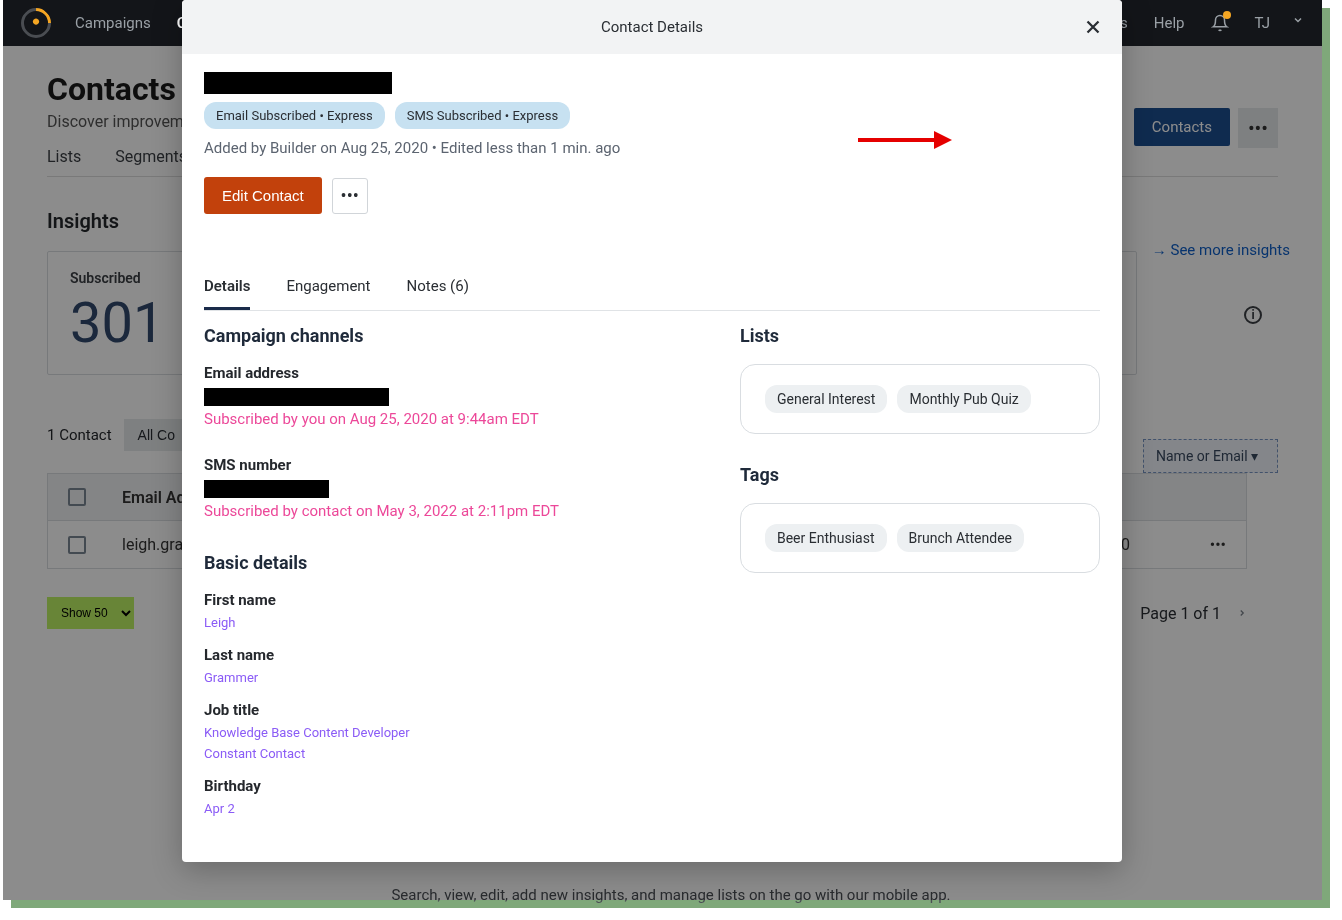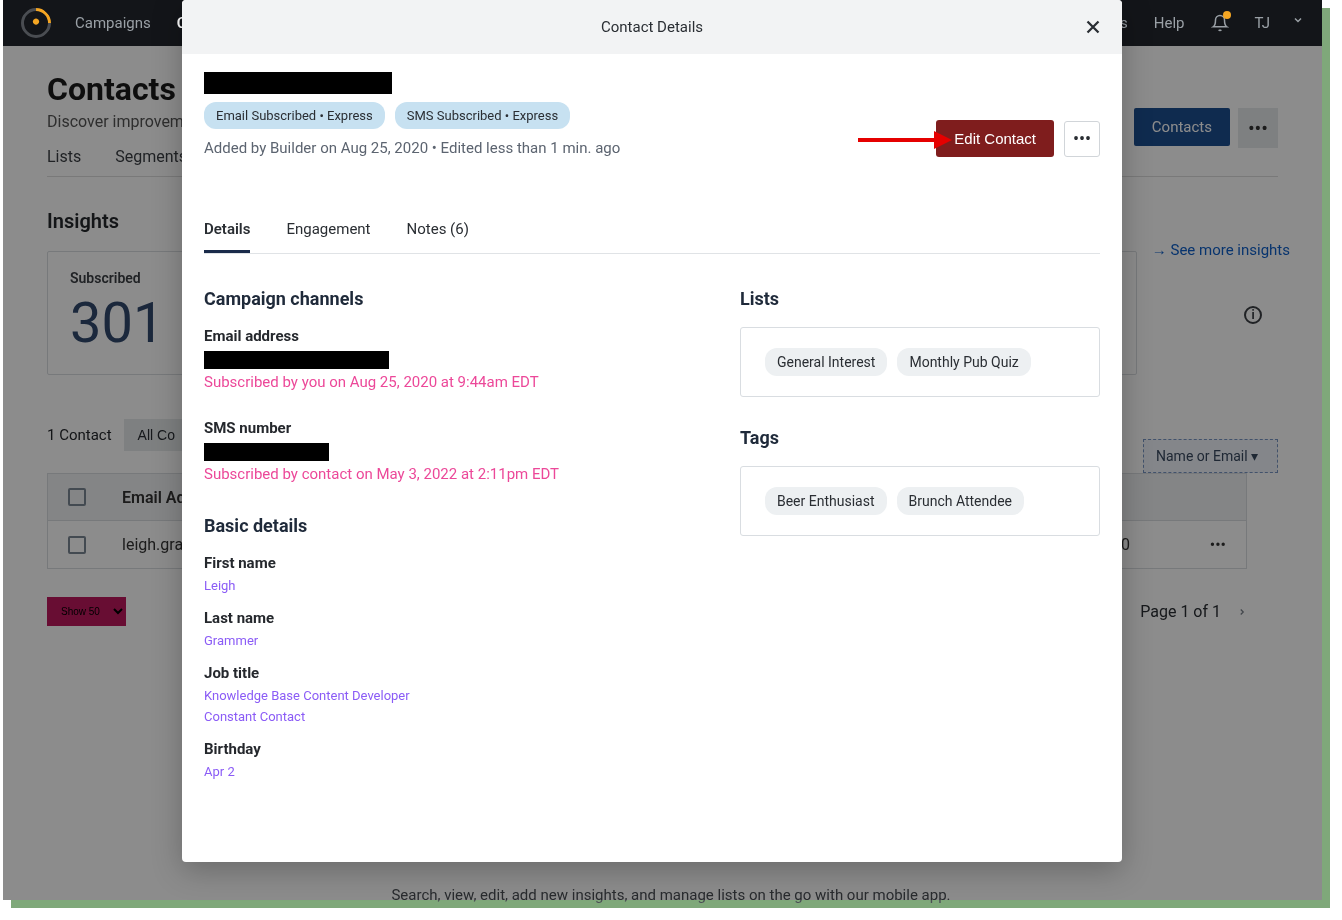--- a/index.html
+++ b/index.html
@@ -72,21 +72,21 @@
 .insight-card { border: 1px solid #d9dde1; padding: 18px 22px; width: 1090px; border-radius: 2px; }
 .insight-card .label { font-size: 14px; color: #3b3f44; font-weight: 600; }
 .insight-card .big { font-size: 56px; color: #324a6d; font-weight: 400; margin-top: 4px; }
 .filter-row { display: flex; align-items: center; gap: 12px; margin-top: 44px; }
 .filter-row .count { font-size: 15px; color: #25282d; }
 .dropdown-btn { background: #e6e9ec; padding: 8px 14px; font-size: 14px; color: #2a2e33; border: none; }
 .contacts-table-head { margin-top: 22px; display: flex; align-items: center; background: #f1f2f4; height: 48px; padding: 0 20px; gap: 36px; width: 1200px; border: 1px solid #d9dde1; }
 .contacts-table-row { display: flex; align-items: center; border: 1px solid #d9dde1; border-top: none; height: 48px; padding: 0 20px; gap: 36px; width: 1200px; }
 .checkbox-sq { width: 18px; height: 18px; border: 2px solid #7b8794; border-radius: 2px; }
 .pager-row { display: flex; align-items: center; margin-top: 28px; width: 1200px; color: #2a2e33; }
-.pager-select { background: #be185d; padding: 8px 10px; font-size: 10px; border: none; }
+.pager-select { background: #bef264; padding: 8px 10px; font-size: 12px; border: none; }
 .page-n { margin-left: auto; display: flex; align-items: center; gap: 16px; }
 .footer-banner { position: absolute; bottom: 16px; left: 0; right: 0; text-align: center; color: #4b4f55; font-size: 15px; }
 .more-insights { position: absolute; right: 32px; top: 195px; color: #1060c9; font-size: 15px; }
 .info-circ { position: absolute; right: 60px; top: 260px; width: 18px; height: 18px; border: 2px solid #3b3f44; border-radius: 50%; display: flex; align-items: center; justify-content: center; font-size: 12px; font-weight: bold; color: #3b3f44; }
 .add-contacts-btn { position: absolute; right: 92px; top: 62px; background: #1d4f91; color: #fff; padding: 10px 18px; font-size: 15px; border-radius: 2px; }
 .more-sq { position: absolute; right: 44px; top: 62px; background: #e6e9ec; width: 40px; height: 40px; display: flex; align-items: center; justify-content: center; font-size: 20px; }
 .search-field-bg { position: absolute; right: 44px; top: 393px; border: 1px dashed #7896c4; padding: 8px 12px; color: #394960; font-size: 14px; width: 135px; background: #f1f5fc; }
 
 .modal {
   position: absolute;
@@ -118,43 +118,43 @@
   cursor: pointer;
 }
 .modal-header .close svg { width: 22px; height: 22px; }
 .modal-body {
   flex: 1;
   overflow-y: auto;
   padding: 18px 22px 30px;
   color: #2a2e33;
   position: relative;
 }
-.modal-top { display: flex; align-items: flex-end; }
+.modal-top { display: flex; align-items: flex-start; flex-direction: column; }
 .modal-top .left { flex: 1; }
 .name-redacted { width: 188px; height: 22px; background: #000; }
 .badges { display: flex; gap: 10px; margin-top: 8px; }
 .badge { background: #c7e1f1; color: #2a2e33; font-size: 13px; padding: 6px 12px; border-radius: 12px; }
 .meta-line { color: #5c6470; font-size: 15px; margin-top: 10px; }
 .modal-top .right { display: flex; align-items: center; gap: 10px; margin-top: 20px; }
-.edit-btn { background: #7f1d1d; color: #fff; padding: 10px 18px; font-size: 15px; border: none; border-radius: 3px; cursor: pointer; }
+.edit-btn { background: #c2410c; color: #fff; padding: 10px 18px; font-size: 15px; border: none; border-radius: 3px; cursor: pointer; }
 .more-btn { width: 36px; height: 36px; border: 1px solid #d1d5d9; background: #fff; border-radius: 3px; display: flex; align-items: center; justify-content: center; font-size: 18px; cursor: pointer; }
 .modal-tabs { display: flex; gap: 36px; border-bottom: 1px solid #e0e3e6; margin-top: 24px; }
 .modal-tabs .tab { padding-bottom: 12px; font-size: 15px; color: #2a2e33; cursor: pointer; margin-top: 39px; }
 .modal-tabs .tab.active { font-weight: 600; border-bottom: 3px solid #1a2b4a; }
-.modal-columns { display: flex; gap: 70px; margin-top: 34px; }
+.modal-columns { display: flex; gap: 70px; margin-top: 14px; }
 .col-l { flex: 1.1; }
 .col-r { flex: 0.85; }
 .section-h { font-size: 18px; font-weight: 700; color: #1f2a3a; margin-bottom: 18px; }
 .field-label { font-weight: 700; font-size: 15px; margin-top: 16px; color: #25282d; }
 .field-label:first-of-type { margin-top: 0; }
 .field-val { font-size: 13px; color: #8b5cf6; margin-top: 6px; }
 .field-sub { color: #ec4899; font-size: 15px; margin-top: 4px; }
 .redacted-mid { background: #000; height: 18px; width: 185px; margin-top: 6px; }
 .redacted-sm { background: #000; height: 18px; width: 125px; margin-top: 6px; }
-.chip-box { border: 1px solid #d9dde1; border-radius: 3px; padding: 20px 24px; display: flex; flex-wrap: wrap; gap: 10px 10px; margin-bottom: 30px; }
+.chip-box { border: 1px solid #d9dde1; border-radius: 15px; padding: 20px 24px; display: flex; flex-wrap: wrap; gap: 10px 10px; margin-bottom: 30px; }
 .chip { background: #edf0f2; color: #2a2e33; font-size: 14px; padding: 6px 12px; border-radius: 12px; }
 .red-arrow {
   position: absolute;
   top: 128px; left: 856px;
   z-index: 40;
   pointer-events: none;
 }
 .red-arrow svg { width: 96px; height: 24px; display: block; }
 
 .modal-body::-webkit-scrollbar { width: 14px; }

